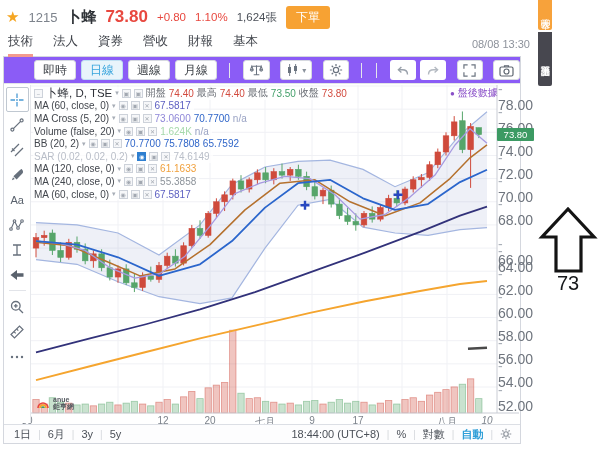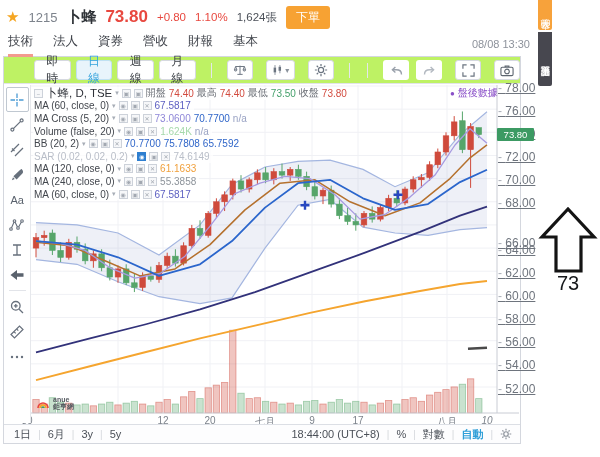--- a/index.html
+++ b/index.html
@@ -18,21 +18,21 @@
             padding:3px 10px;cursor:pointer;}
   .hdrtime{position:absolute;right:70px;top:38px;color:#8d929b;font-size:11px;}
   
   .tabs{position:absolute;left:8px;top:33px;display:flex;gap:20px;}
   .tab{font-size:12.5px;color:#41454c;padding-bottom:4px;cursor:pointer;}
   .tab.active{border-bottom:3px solid #f29a8e;}
   
   .widget{position:absolute;left:3px;top:56px;width:518px;height:388px;background:#fff;
           border:1px solid #d4d7de;box-sizing:border-box;}
   .toolbar{position:absolute;left:4px;top:57px;width:516px;height:27px;border-bottom:1px solid #e2e4e9;
-           display:flex;align-items:center;gap:13px;padding-left:30px;box-sizing:border-box;background:#bef264;}
+           display:flex;align-items:center;gap:5px;padding-left:30px;box-sizing:border-box;background:#8b5cf6;justify-content:space-between;}
   .tbtn{height:20px;min-width:26px;display:flex;align-items:center;justify-content:center;gap:3px;
         border:1px solid #d6d9e0;border-radius:3px;background:#fff;color:#3c4046;font-size:12px;
         padding:0 8px;cursor:pointer;box-sizing:border-box;}
   .tbtn.icon{padding:0 5px;color:#6b7480;}
   .tbtn.active{background:#e8f4fb;border-color:#bfe0f2;color:#35a3dc;}
   .tsep{width:1px;height:15px;background:#e4e6eb;margin:0 2px;}
   .tbtn svg{display:block;}
   
   .sidebar{position:absolute;left:4px;top:85px;width:27px;height:338px;background:#fff;z-index:6;
            display:flex;flex-direction:column;align-items:center;padding-top:2px;box-sizing:border-box;
@@ -53,21 +53,21 @@
   .lrow.muted .lname{color:#b9bec8;}
   .caret{font-size:7px;color:#a7adb6;}
   .lbox{width:9px;height:9px;border:1px solid #cdd2da;background:#f6f7f9;color:#a2a8b1;font-size:6px;
         line-height:8px;text-align:center;box-sizing:border-box;cursor:pointer;}
   .lbox.eyeon{background:#2f7fd0;border-color:#2f7fd0;color:#fff;}
   .lval{font-size:10px;white-space:nowrap;}
   .afterhours{position:absolute;left:450px;top:86px;font-size:10px;color:#8a4fc8;z-index:5;}
   .afterhours .dot{font-size:8px;}
   
   .paxis{z-index:4;}
-  .ptick{position:absolute;left:498px;width:40px;font-size:12px;color:#6e747d;text-decoration:underline;}
+  .ptick{position:absolute;left:498px;width:40px;font-size:14px;color:#6e747d;}
   .ptick::before{content:"- ";color:#aab0b8;}
   .ptag{position:absolute;left:497px;top:127.5px;width:37px;height:13px;background:#3c9a63;color:#fff;
         font-size:9.5px;line-height:13px;text-align:center;border-radius:1px;z-index:5;}
   
   .wmark{position:absolute;left:36px;top:396px;display:flex;align-items:center;gap:3px;z-index:4;}
   .wmark .wtxt{font-size:7px;color:#555a60;line-height:7px;font-weight:bold;}
   
   .bbar{position:absolute;left:4px;top:424px;width:516px;height:19px;border-top:1px solid #dcdfe5;
         background:#fdfdfe;display:flex;align-items:center;justify-content:space-between;
         box-sizing:border-box;padding:0 8px 0 10px;z-index:7;}

